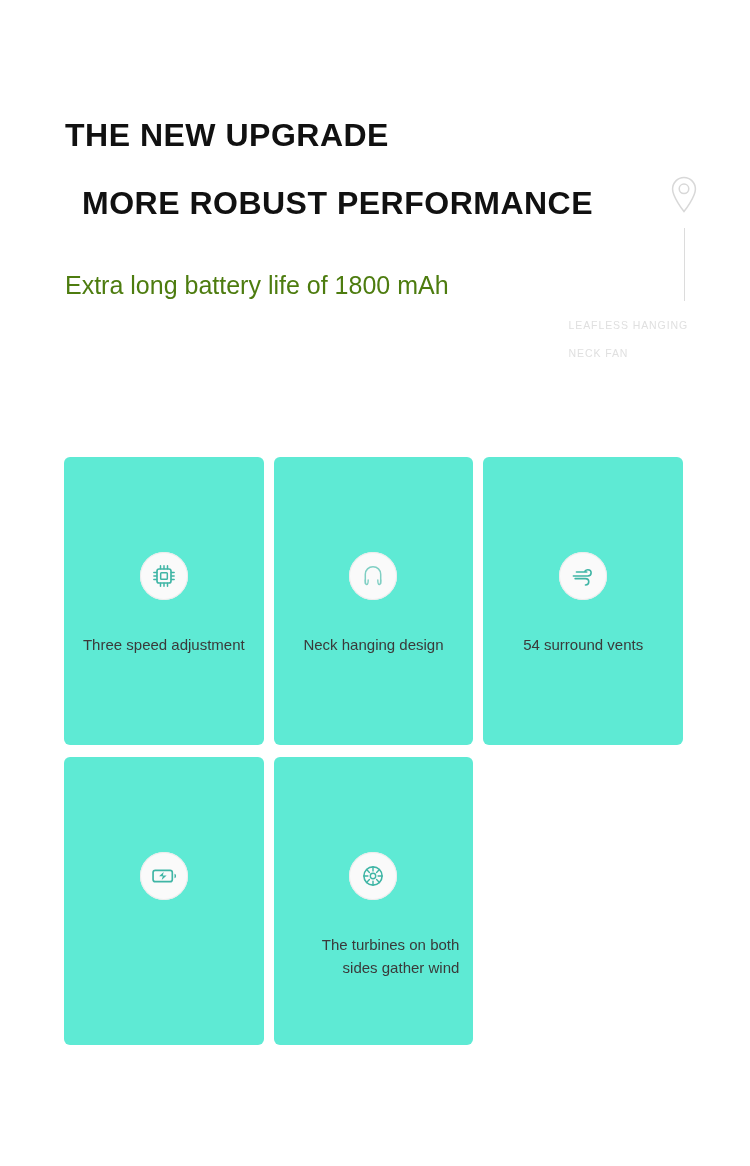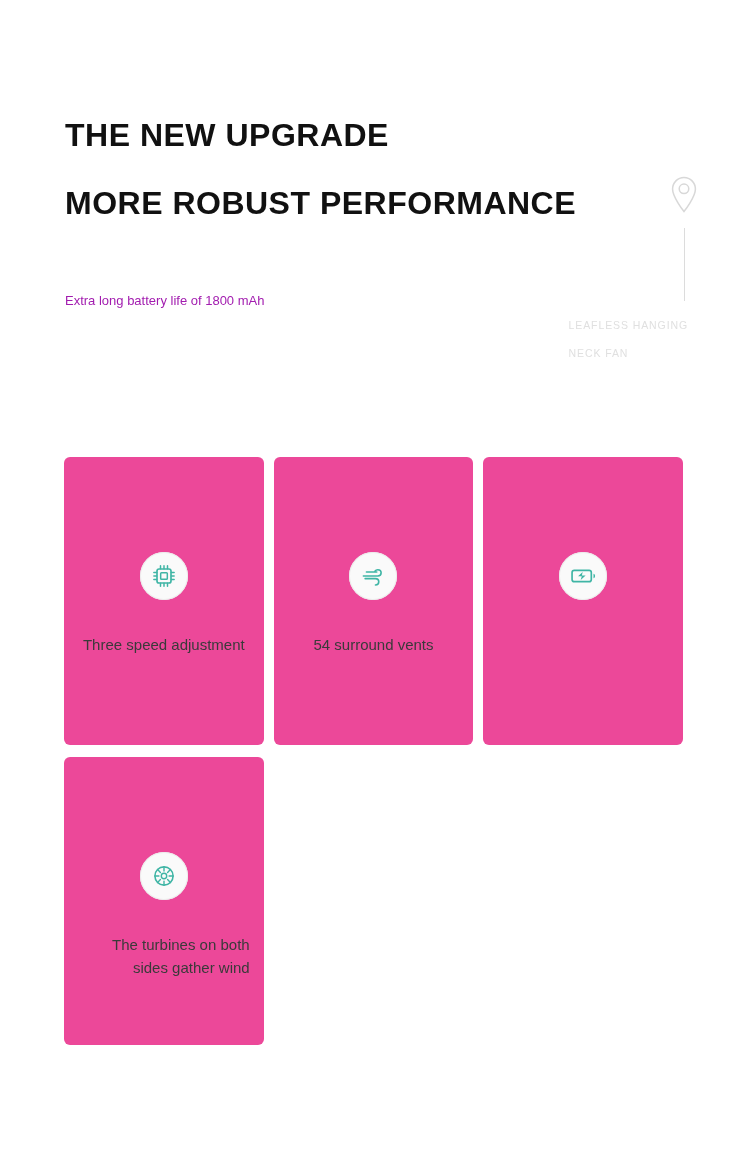--- a/index.html
+++ b/index.html
@@ -34,27 +34,28 @@
   .headline-1 {
     top: 115px;
     font-size: 32px;
     line-height: 40px;
     text-align: right;
   }
   .headline-2 {
     top: 183px;
     font-size: 32px;
     line-height: 40px;
+    margin-left: 17px;
   }
   .subtitle {
     position: absolute;
     left: 65px;
-    top: 288px;
-    font-size: 13px;
-    color: #a21caf;
+    top: 272px;
+    font-size: 25px;
+    color: #4d7c0f;
     line-height: 26px;
     white-space: nowrap;
   }
 
   
   .pin-icon {
     position: absolute;
     left: 670px;
     top: 176px;
     width: 28px;
@@ -84,21 +85,21 @@
     left: 64px;
     top: 457px;
     width: 619px;
     display: grid;
     grid-template-columns: repeat(3, 1fr);
     grid-auto-rows: 288px;
     column-gap: 10px;
     row-gap: 12px;
   }
   .card {
-    background: #ec4899;
+    background: #5eead4;
     border-radius: 6px;
     position: relative;
   }
   .card-badge {
     position: absolute;
     top: 95px;
     left: 50%;
     transform: translateX(-50%);
     width: 48px;
     height: 48px;
@@ -169,20 +170,30 @@
             <path d="M12 24.4v3.2M16 24.4v3.2M20 24.4v3.2"></path>
             <path d="M4.4 12h3.2M4.4 16h3.2M4.4 20h3.2"></path>
             <path d="M24.4 12h3.2M24.4 16h3.2M24.4 20h3.2"></path>
           </g>
         </svg>
       </div>
       <div class="card-label">Three speed adjustment</div>
     </div>
 
 
+    <div class="card">
+      <div class="card-badge">
+        <svg viewBox="0 0 32 32" fill="none" xmlns="http://www.w3.org/2000/svg">
+          <path d="M7.2 24.5V14c0-5 3.9-8.6 8.8-8.6S24.8 9 24.8 14v10.5" stroke="#7fcfc3" stroke-width="1.7" stroke-linecap="round" fill="none"></path>
+          <path d="M7.2 20.5c0 3 .5 5.2 1.6 5.2s1.7-2.2 1.7-5.2" stroke="#7fcfc3" stroke-width="1.6" stroke-linecap="round" fill="none"></path>
+          <path d="M24.8 20.5c0 3-.5 5.2-1.6 5.2s-1.7-2.2-1.7-5.2" stroke="#7fcfc3" stroke-width="1.6" stroke-linecap="round" fill="none"></path>
+        </svg>
+      </div>
+      <div class="card-label">Neck hanging design</div>
+    </div>
 
     <div class="card">
       <div class="card-badge">
         <svg viewBox="0 0 32 32" fill="none" xmlns="http://www.w3.org/2000/svg">
           <g stroke="#3fb5a5" stroke-width="1.8" stroke-linecap="round" fill="none">
             <path d="M8.5 11.5h11.8"></path>
             <path d="M5 16h16.5c2.1 0 3.8-1.6 3.8-3.6s-1.7-3.6-3.8-3.6c-1.4 0-2.6.7-3.3 1.8"></path>
             <path d="M7 20.5h11.8c2.1 0 3.8 1.6 3.8 3.6s-1.7 3.6-3.8 3.6" transform="translate(0,-1.5)"></path>
           </g>
         </svg>

